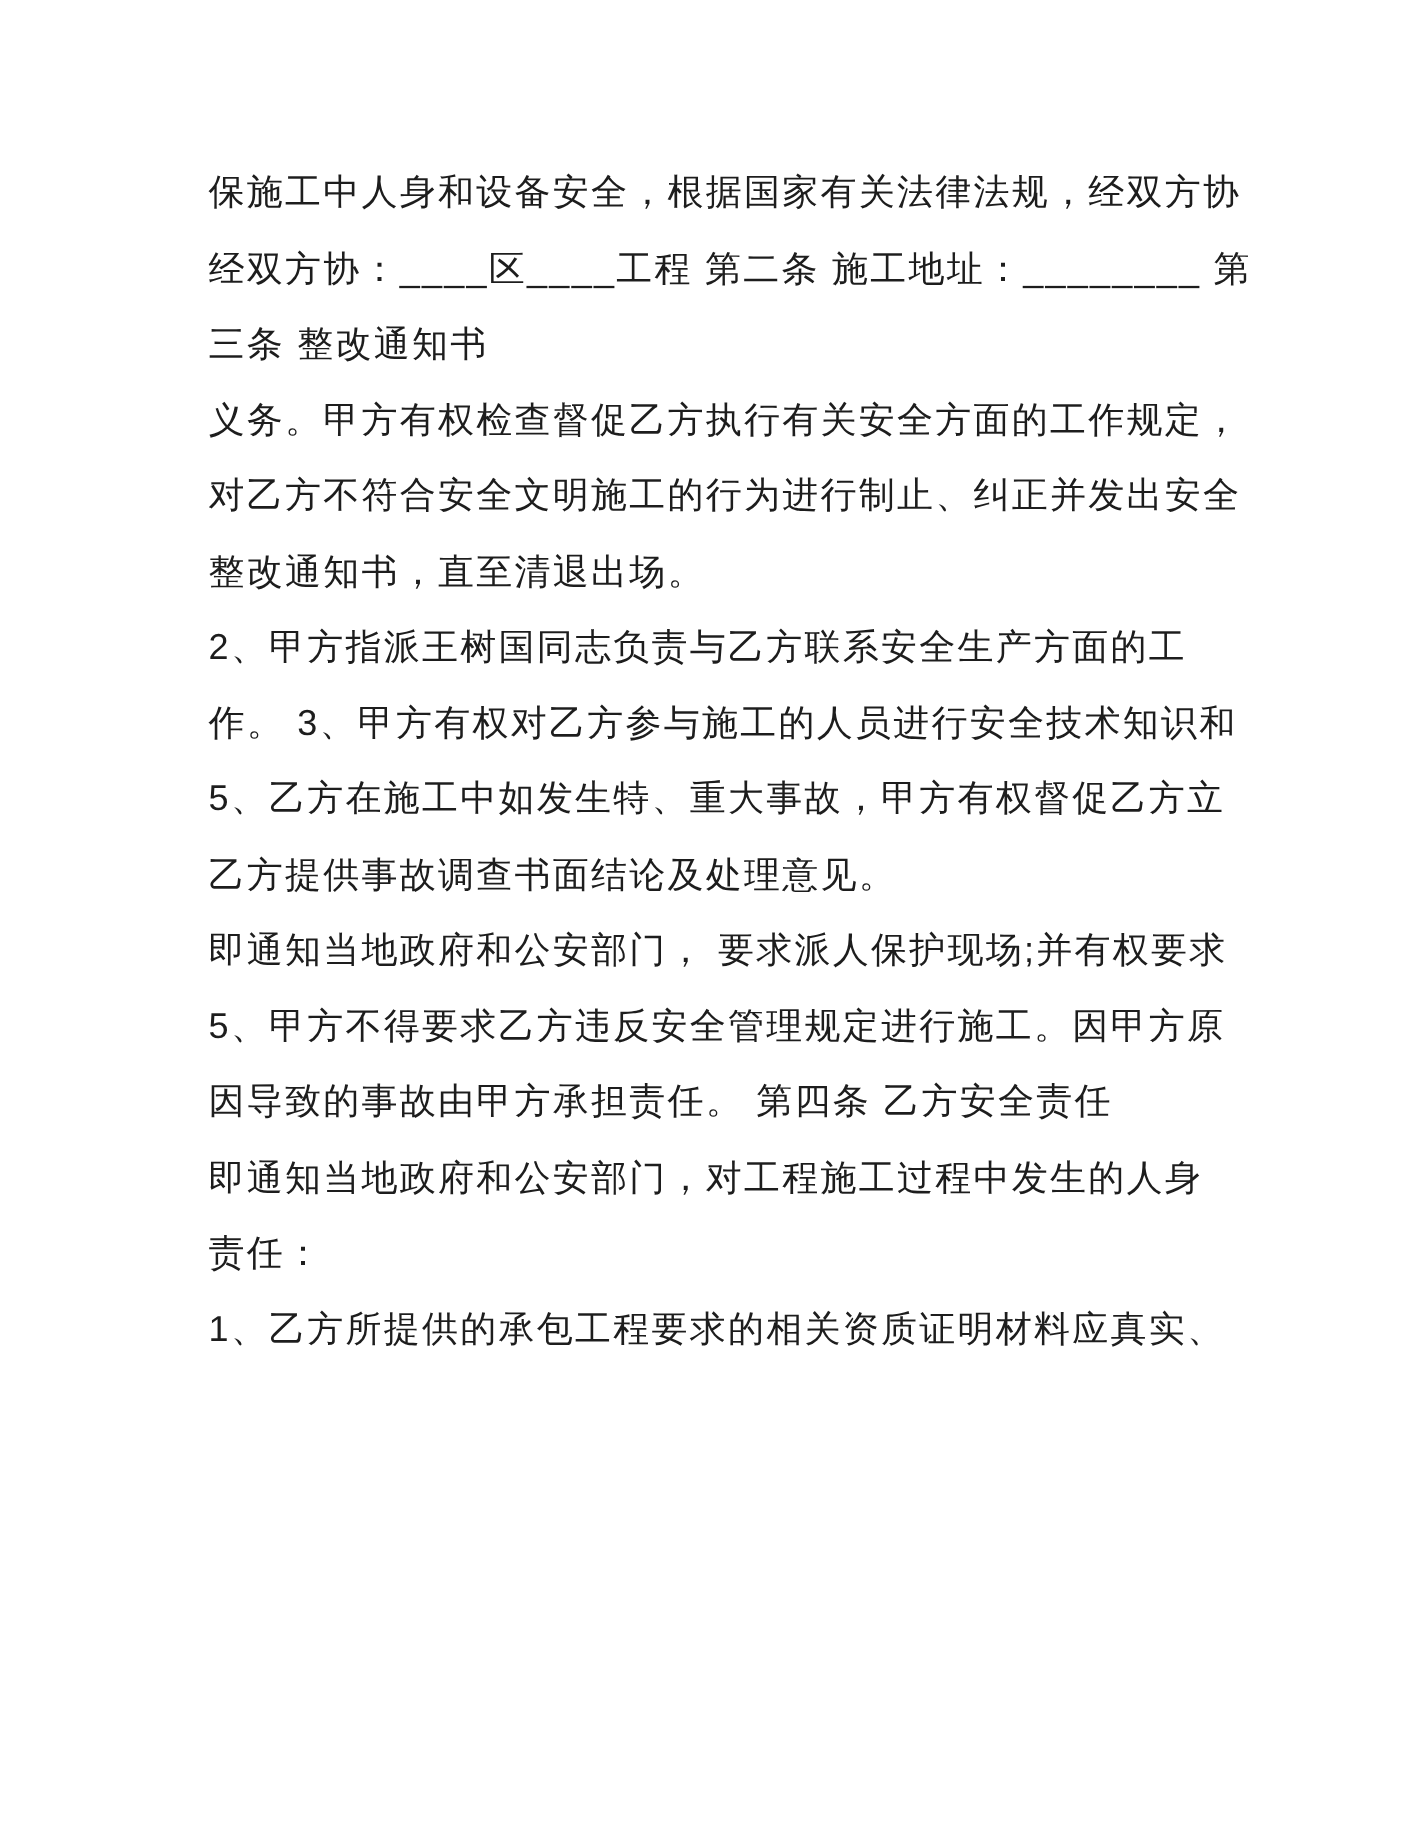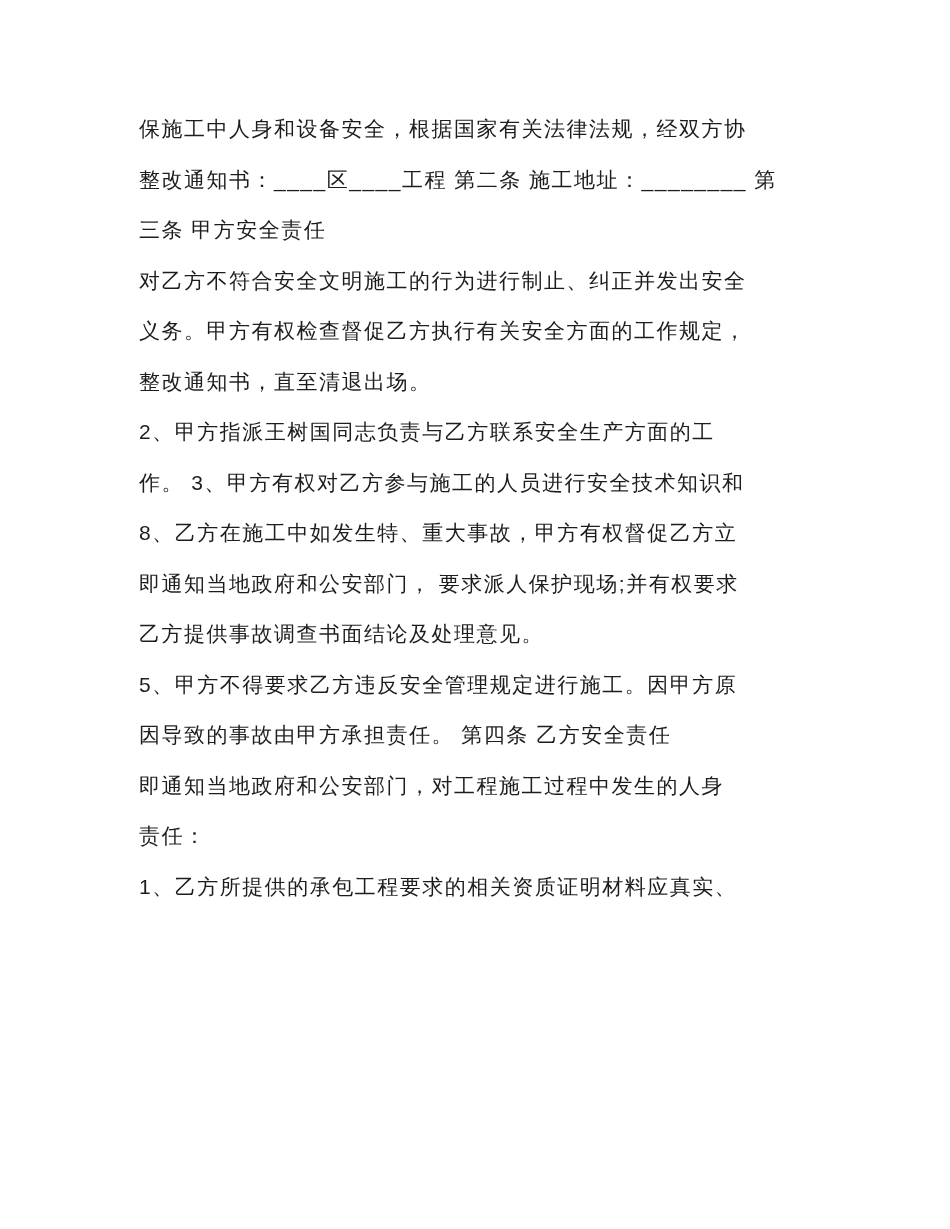--- a/index.html
+++ b/index.html
@@ -15,44 +15,44 @@
     background: #ffffff;
     overflow: hidden;
   }
   .text-block {
     position: absolute;
     top: 104px;
     left: 139px;
     width: 678px;
   }
   .line {
-    font-size: 21px;
+    font-size: 24px;
     line-height: 50.5px;
     color: #1d1d1d;
     letter-spacing: 1.5px;
     white-space: nowrap;
     font-weight: 400;
     text-rendering: optimizeLegibility;
   }
 </style>
 </head>
 <body>
 
 <div class="page">
   <div class="text-block">
     <p class="line">保施工中人身和设备安全，根据国家有关法律法规，经双方协</p>
-    <p class="line">整改通知书：____区____工程 第二条 施工地址：________ 第</p>
-    <p class="line">三条 甲方安全责任</p>
+    <p class="line">经双方协：____区____工程 第二条 施工地址：________ 第</p>
+    <p class="line">三条 整改通知书</p>
+    <p class="line">义务。甲方有权检查督促乙方执行有关安全方面的工作规定，</p>
     <p class="line">对乙方不符合安全文明施工的行为进行制止、纠正并发出安全</p>
-    <p class="line">义务。甲方有权检查督促乙方执行有关安全方面的工作规定，</p>
     <p class="line">整改通知书，直至清退出场。</p>
     <p class="line">2、甲方指派王树国同志负责与乙方联系安全生产方面的工</p>
     <p class="line">作。 3、甲方有权对乙方参与施工的人员进行安全技术知识和</p>
-    <p class="line">8、乙方在施工中如发生特、重大事故，甲方有权督促乙方立</p>
+    <p class="line">5、乙方在施工中如发生特、重大事故，甲方有权督促乙方立</p>
+    <p class="line">乙方提供事故调查书面结论及处理意见。</p>
     <p class="line">即通知当地政府和公安部门， 要求派人保护现场;并有权要求</p>
-    <p class="line">乙方提供事故调查书面结论及处理意见。</p>
     <p class="line">5、甲方不得要求乙方违反安全管理规定进行施工。因甲方原</p>
     <p class="line">因导致的事故由甲方承担责任。 第四条 乙方安全责任</p>
     <p class="line">即通知当地政府和公安部门，对工程施工过程中发生的人身</p>
     <p class="line">责任：</p>
     <p class="line">1、乙方所提供的承包工程要求的相关资质证明材料应真实、</p>
   </div>
 </div>
 
 </body></html>

